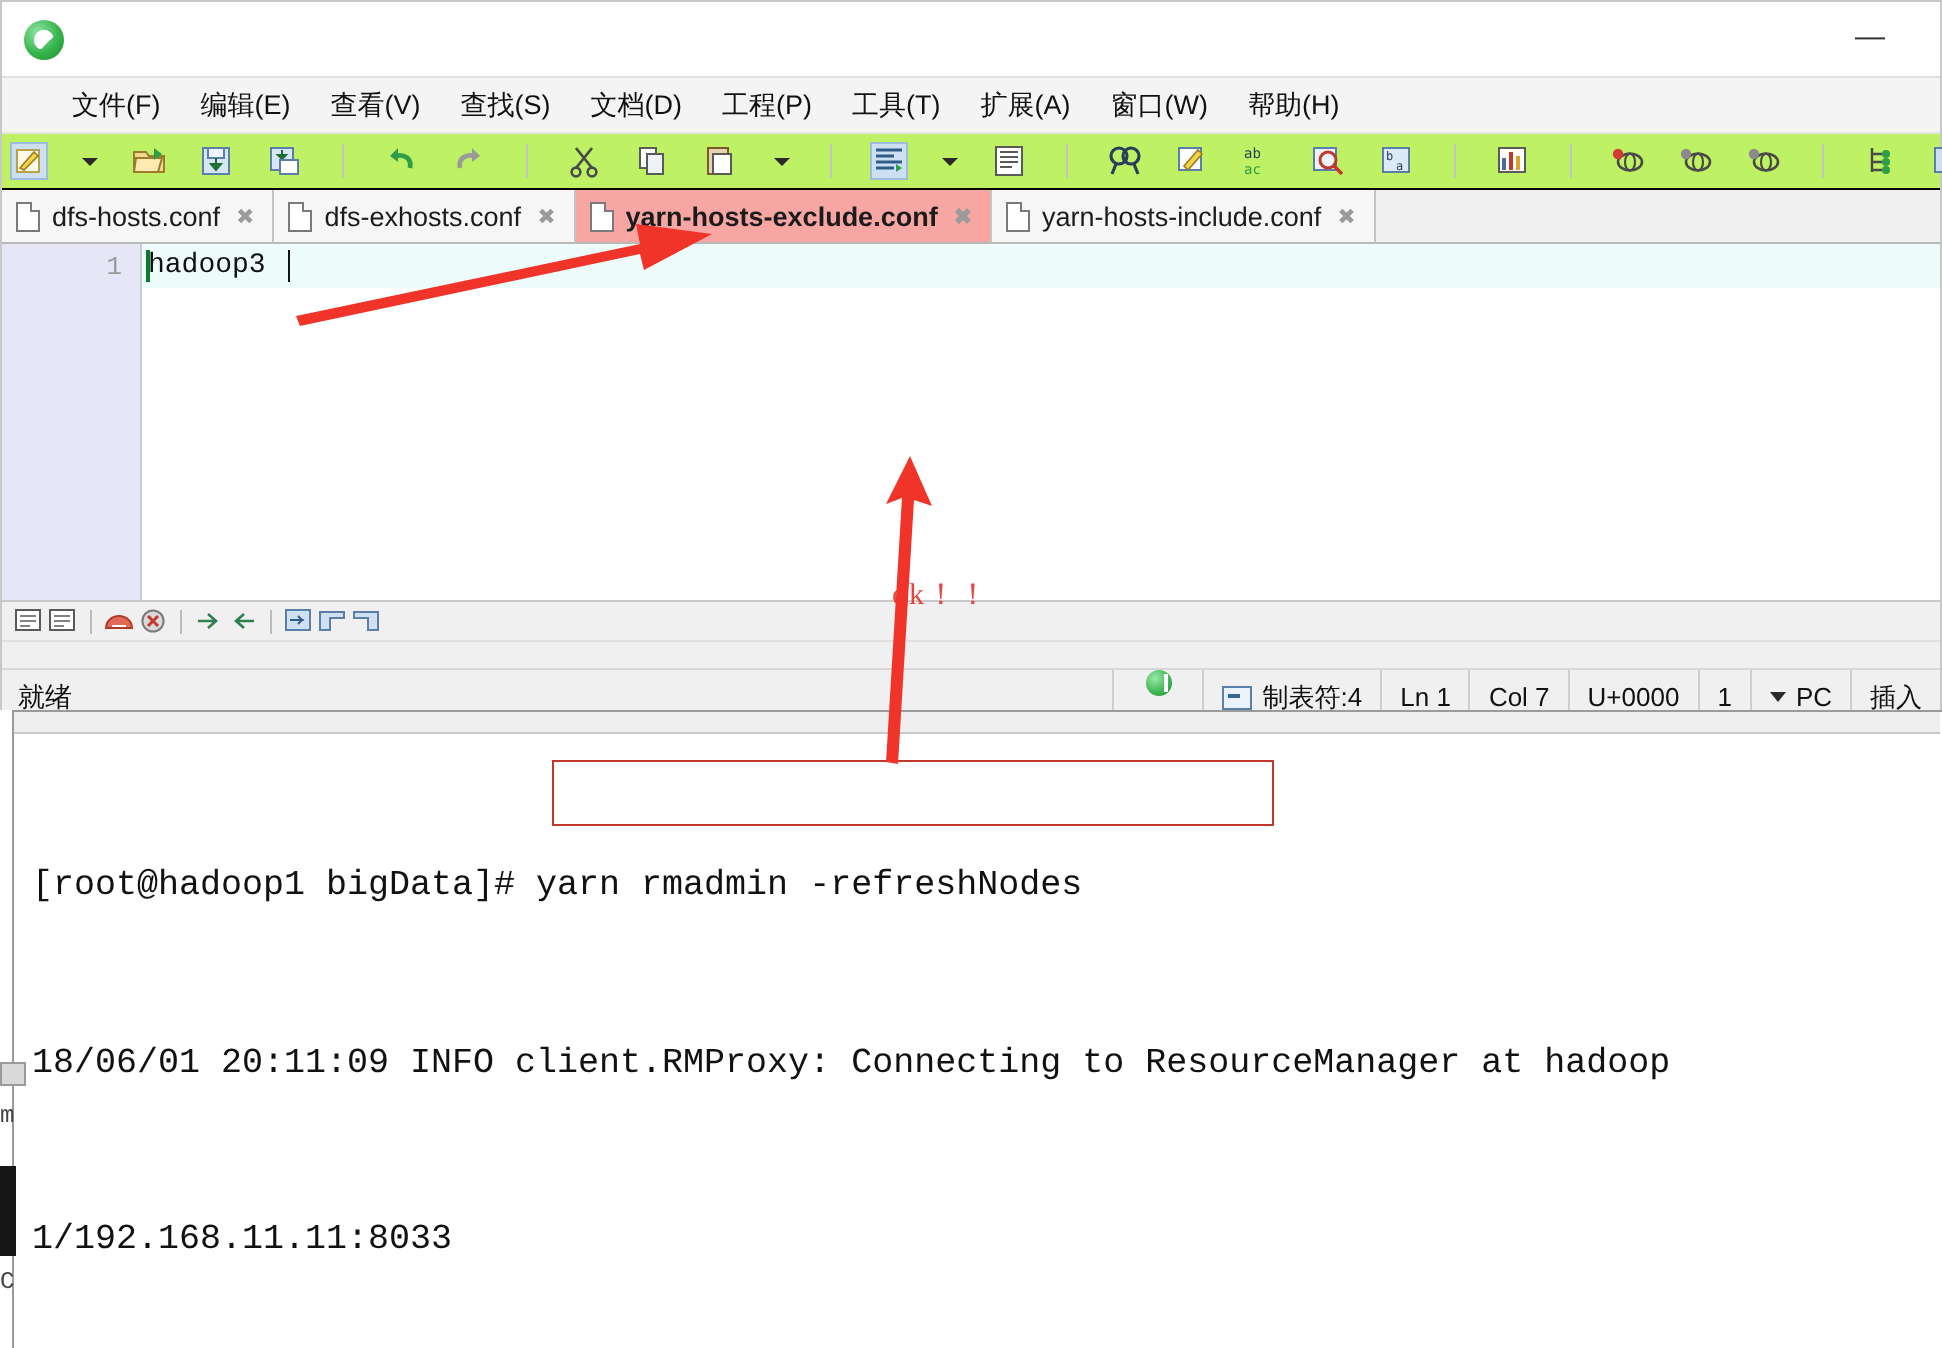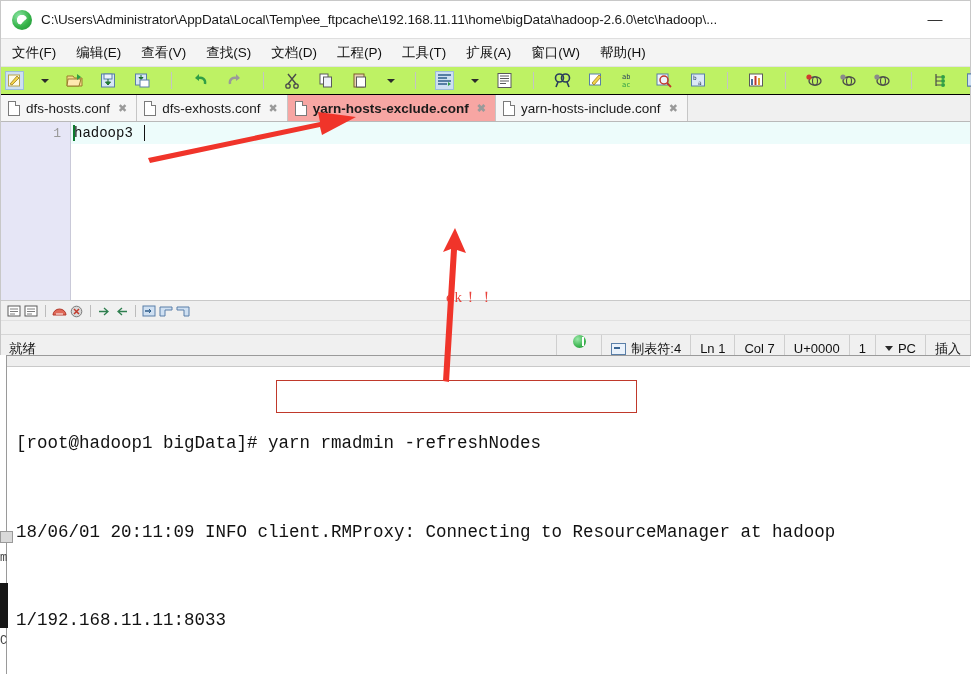--- a/index.html
+++ b/index.html
@@ -44,20 +44,21 @@
   }
   .win-min{
     position:absolute;right:22px;top:9px;width:26px;height:18px;
     color:#333;font-size:15px;text-align:center;line-height:18px;
   }
 
   
   .menubar{
     height:27px;background:#f4f4f4;display:flex;align-items:center;
     border-bottom:1px solid #e3e3e3;
+    padding-left:24px;
   }
   .menu-item{
     font-size:13.5px;color:#111;padding:3px 9px;margin-left:2px;
     white-space:nowrap;cursor:default;
   }
 
   
   .toolbar{
     height:27px;background:#bef264;display:flex;align-items:center;
     border-bottom:1px solid #000000;padding-left:4px;gap:15px;
@@ -239,21 +240,20 @@
 </style>
 </head>
 <body>
 
 <div id="app">
 
   <div class="editor-window">
 
     <div class="titlebar">
       <div class="app-logo"></div>
-      <div class="title-text">C:\Users\Administrator\AppData\Local\Temp\ee_ftpcache\192.168.11.11\home\bigData\hadoop-2.6.0\etc\hadoop\...</div>
       <div class="win-min">—</div>
     </div>
 
     <div class="menubar">
       <div class="menu-item">文件(F)</div>
       <div class="menu-item">编辑(E)</div>
       <div class="menu-item">查看(V)</div>
       <div class="menu-item">查找(S)</div>
       <div class="menu-item">文档(D)</div>
       <div class="menu-item">工程(P)</div>

